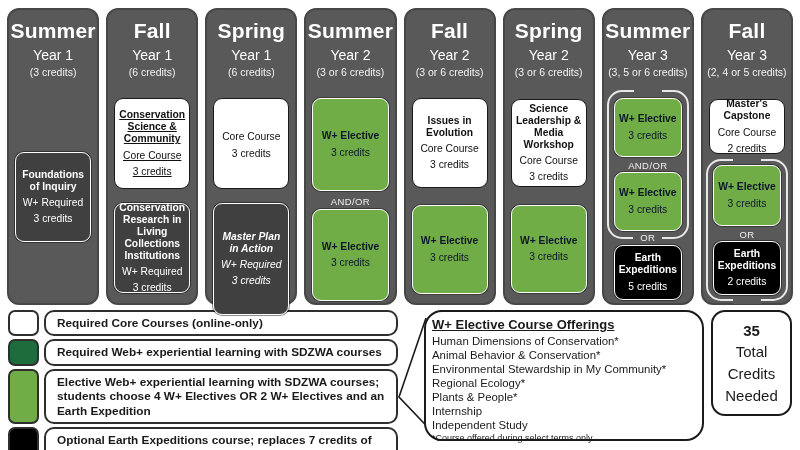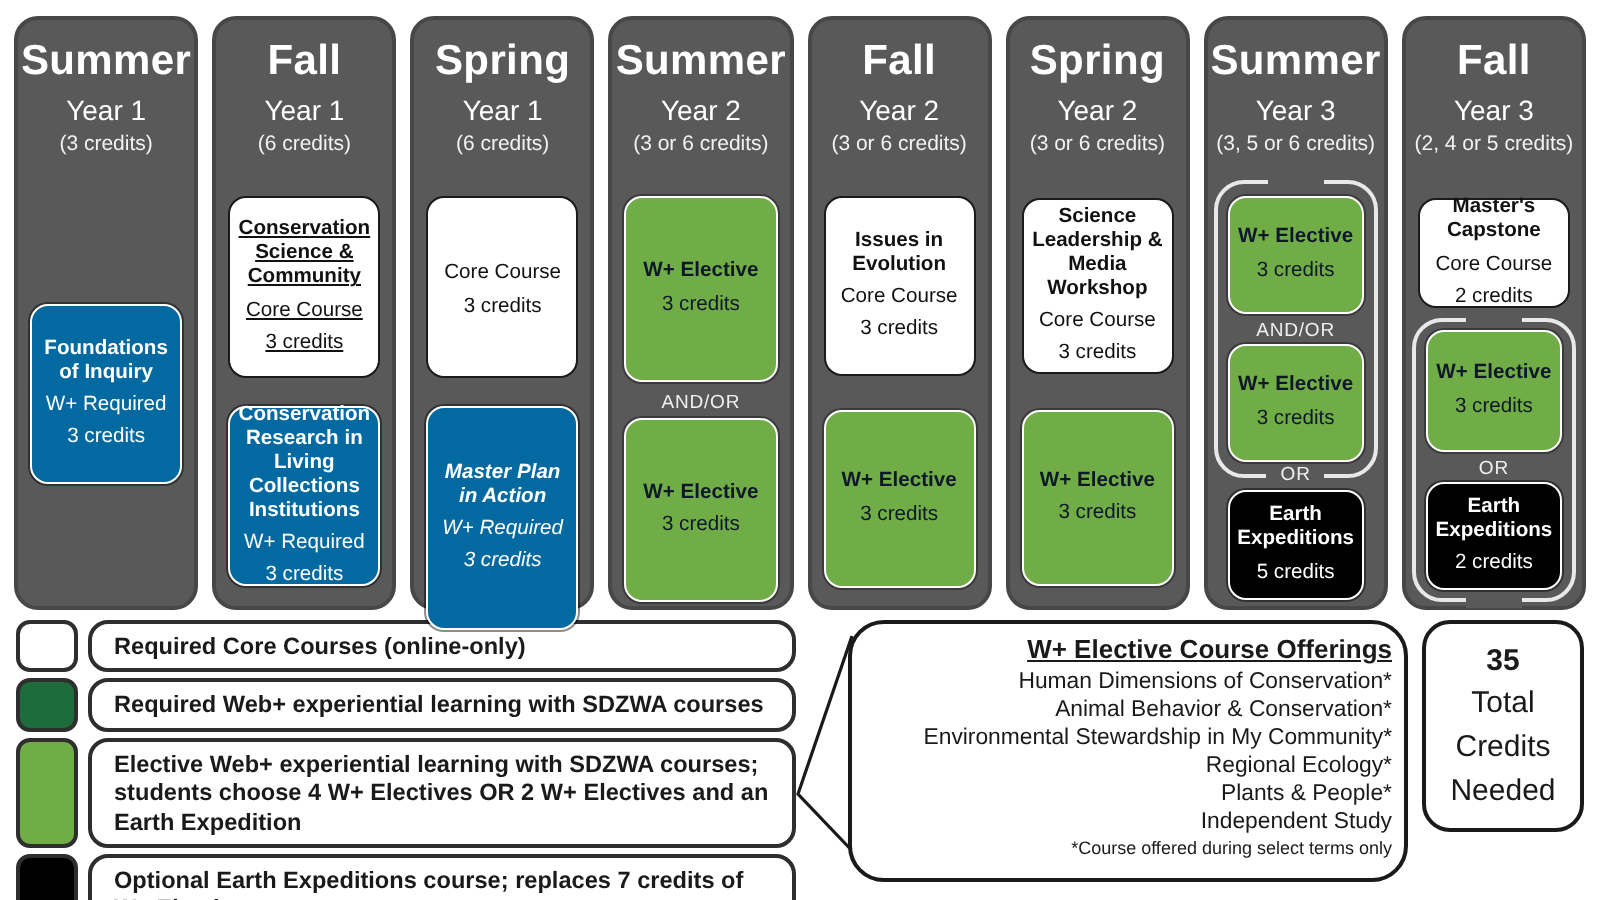--- a/index.html
+++ b/index.html
@@ -18,21 +18,21 @@
   .chead { font-size:10.5px; margin-top:3px; color:#f2f2f2; }
 
   
   .card { position:absolute; left:6px; right:6px; border-radius:9px;
           display:flex; flex-direction:column; justify-content:center; align-items:center;
           text-align:center; padding:3px 4px; line-height:1.18; }
   .card .t { font-weight:bold; font-size:10.3px; }
   .card .s { font-size:10.3px; margin-top:4px; }
   .card .c { font-size:10.3px; margin-top:4px; }
   .card.core  { background:#fff; color:#111; border:1.5px solid #1a1a1a; }
-  .card.req   { background:#0369a1; color:#fff; border:1.5px solid #fff; box-shadow:0 0 0 1px rgba(0,0,0,.45); }
+  .card.req   { background:#404040; color:#fff; border:1.5px solid #fff; box-shadow:0 0 0 1px rgba(0,0,0,.45); }
   .card.elec  { background:#70ad47; color:#0f172a; border:1.5px solid #fff; box-shadow:0 0 0 1px rgba(0,0,0,.35);align-items:center; }
   .card.earth { background:#000;    color:#fff; border:1.5px solid #fff; box-shadow:0 0 0 1px rgba(0,0,0,.45); }
   .card.inset { left:10px; right:10px; }
 
   .conn { position:absolute; left:0; right:0; text-align:center;
           font-size:9.5px; color:#f0f0f0; letter-spacing:.4px; z-index:3; }
   .conn span { background:#595959; padding:0 7px; display:inline-block; }
 
   .bracket { position:absolute; left:3px; right:3px; border:2px solid #e8e8e8;
              border-radius:15px; z-index:1; }
@@ -52,21 +52,21 @@
   .pill { flex:1; background:#fff; border:2px solid #2e2e2e; border-radius:10px;
           display:flex; align-items:center; padding:4px 11px;
           font-size:11.8px; font-weight:bold; color:#1a1a1a; line-height:1.22; }
 
   
   .callout { position:absolute; left:386px; top:308px; }
 
   
   .offer { position:absolute; left:424px; top:310px; width:280px; height:131px;
            background:#fff; border:2px solid #1a1a1a; border-radius:18px;
-           text-align:right; padding:5px 6px 3px; color:#1a1a1a; }
+           text-align:left; padding:5px 6px 3px; color:#1a1a1a; }
   .offer .ot { font-size:13px; font-weight:bold; text-decoration:underline; margin-bottom:2px; }
   .offer li { list-style:none; font-size:11.4px; line-height:1.23; }
   .offer .fn { font-size:9px; margin-top:1px; }
 
   
   .total { position:absolute; left:711px; top:310px; width:81px; height:106px;
            background:#fff; border:2px solid #1a1a1a; border-radius:14px;
            display:flex; flex-direction:column; justify-content:center; align-items:center;
            color:#1a1a1a; font-size:15px; line-height:1.45; }
   .total .n { font-weight:bold; }
@@ -259,20 +259,21 @@
   </svg>
 
   <div class="offer">
     <div class="ot">W+ Elective Course Offerings</div>
     <ul>
       <li>Human Dimensions of Conservation*</li>
       <li>Animal Behavior &amp; Conservation*</li>
       <li>Environmental Stewardship in My Community*</li>
       <li>Regional Ecology*</li>
       <li>Plants &amp; People*</li>
+      <li>Internship</li>
       <li>Independent Study</li>
     </ul>
     <div class="fn">*Course offered during select terms only</div>
   </div>
 
   <div class="total">
     <div class="n">35</div>
     <div>Total</div>
     <div>Credits</div>
     <div>Needed</div>

